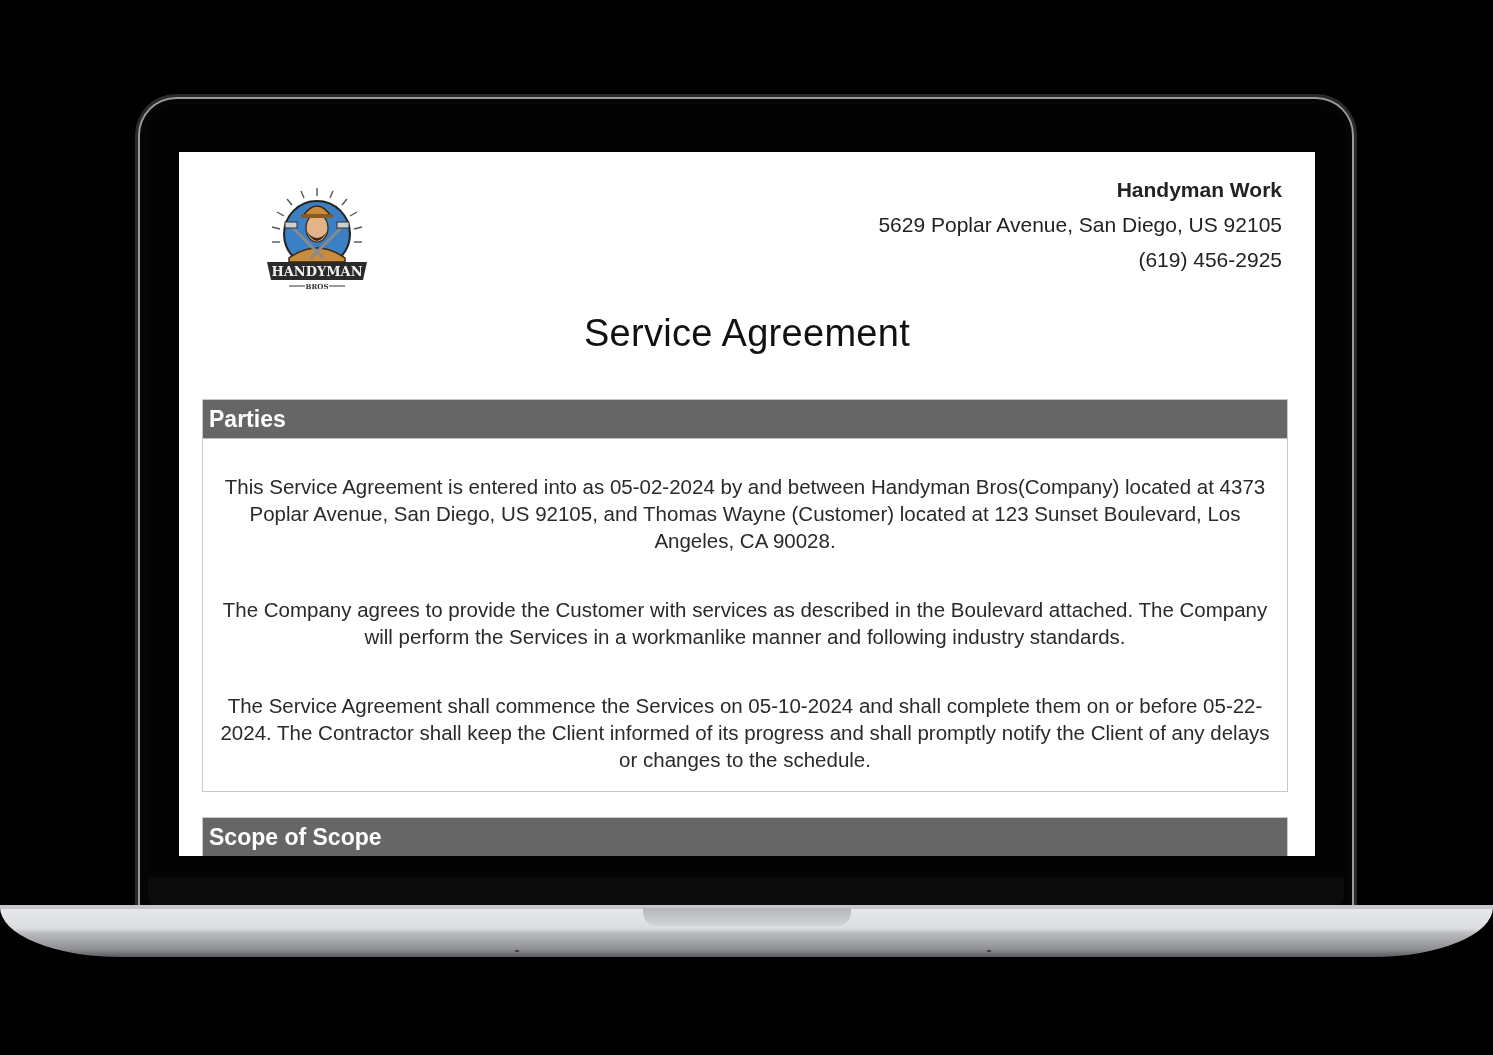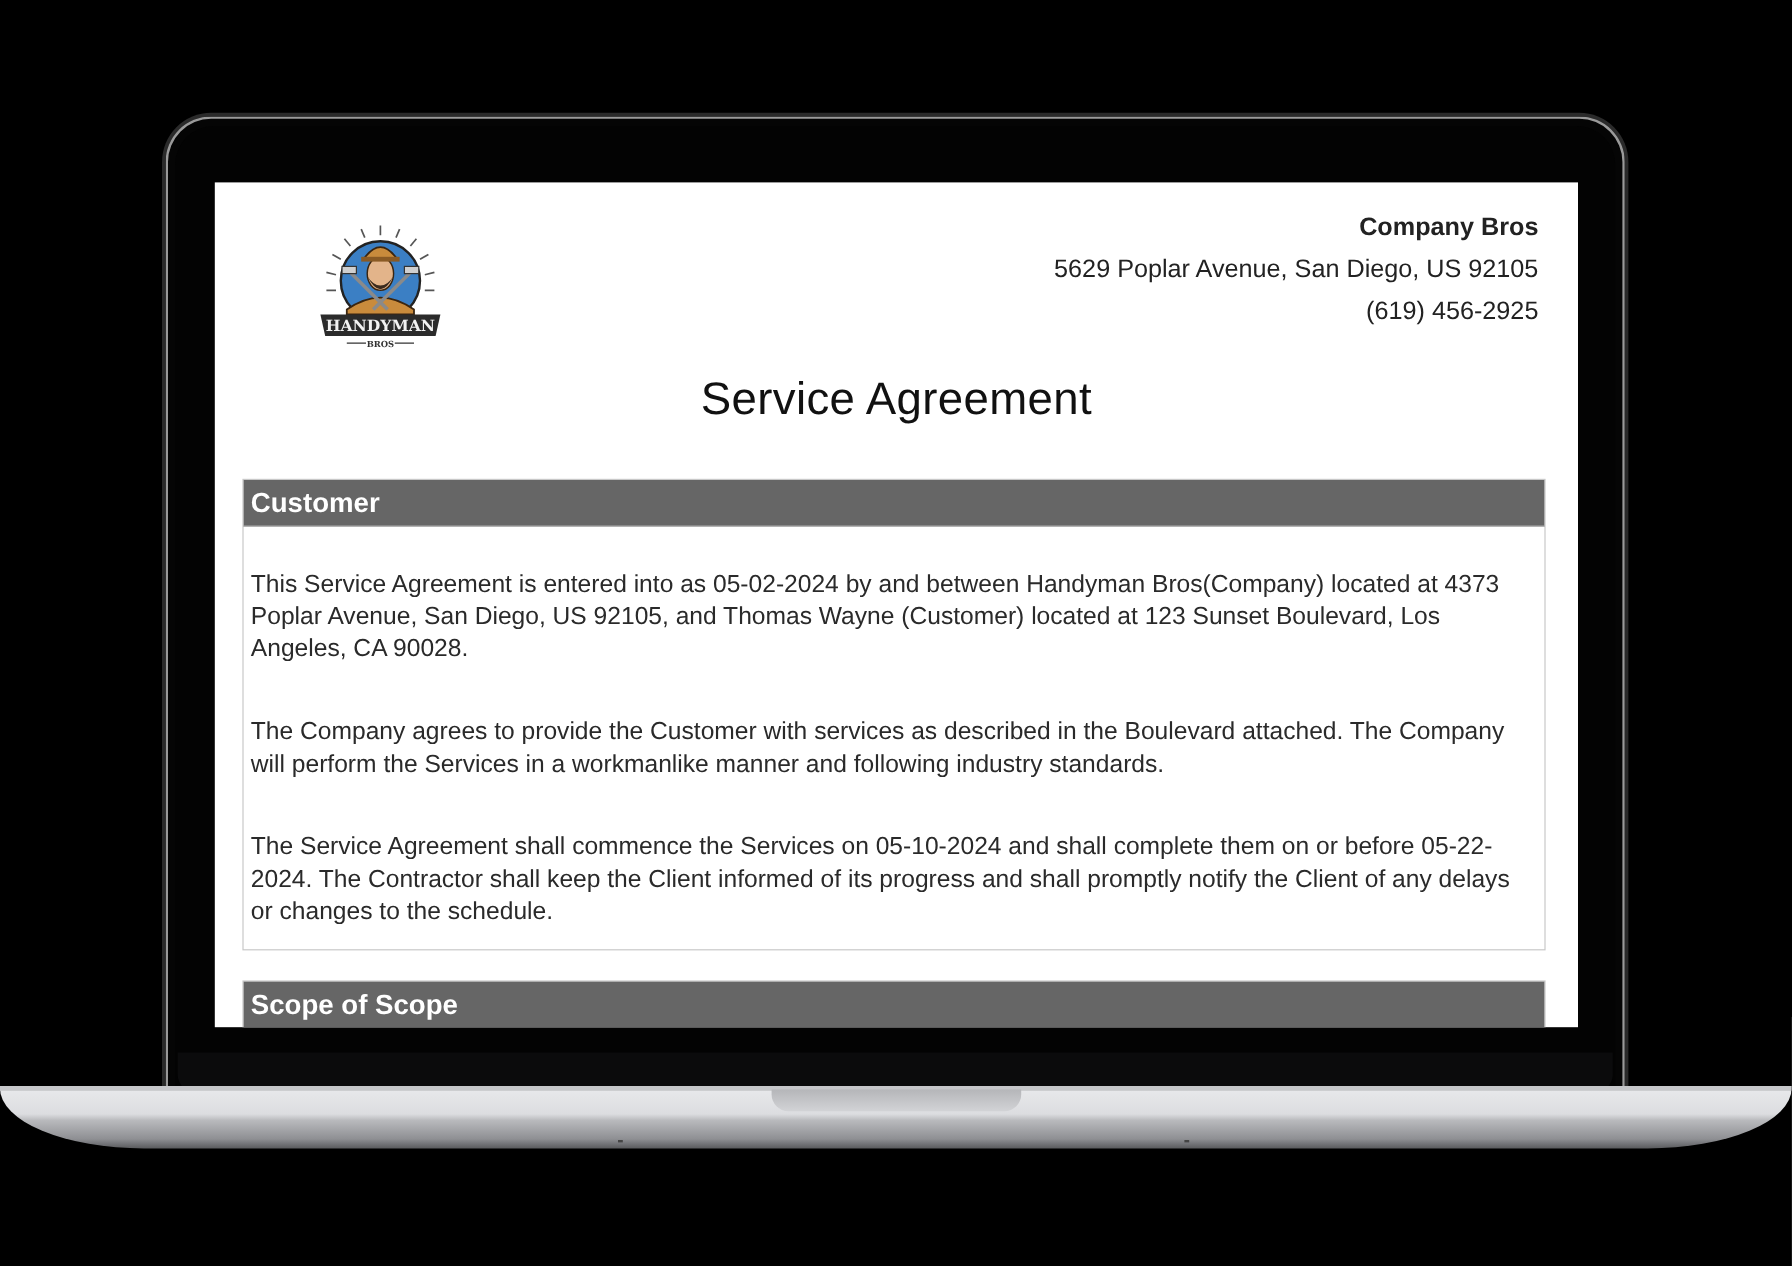--- a/index.html
+++ b/index.html
@@ -143,20 +143,21 @@
       height: 38px;
       line-height: 38px;
       padding-left: 6px;
       border-bottom: 1px solid #bdbdbd;
     }
     .section-body {
       padding: 34px 6px 6px 6px;
       color: #2a2a2a;
       font-size: 20.5px;
       line-height: 27px;
+      text-align: center;
     }
     .section-body p {
       margin: 0 0 42px 0;
     }
     .section-body p:last-child { margin-bottom: 12px; }
   </style>
 </head>
 <body>
 
 <div class="stage">
@@ -204,29 +205,29 @@
 
         <path d="M4 80 L104 80 L100 98 L8 98 Z" fill="#2b2b2b"></path>
         <text x="54" y="94" text-anchor="middle" font-family="DejaVu Serif, serif" font-weight="bold" font-size="13" fill="#f2f2f2">HANDYMAN</text>
         <line x1="26" y1="104" x2="42" y2="104" stroke="#333" stroke-width="1"></line>
         <line x1="66" y1="104" x2="82" y2="104" stroke="#333" stroke-width="1"></line>
         <text x="54" y="107" text-anchor="middle" font-family="DejaVu Serif, serif" font-weight="bold" font-size="7" fill="#333">BROS</text>
       </svg>
     </div>
 
     <div class="company-block">
-      <div class="company-name">Company Bros</div>
+      <div class="company-name">Handyman Work</div>
       <div>5629 Poplar Avenue, San Diego, US 92105</div>
       <div>(619) 456-2925</div>
     </div>
 
     <div class="doc-title">Service Agreement</div>
 
     <div class="section" style="top:247px;">
-      <div class="section-header">Customer</div>
+      <div class="section-header">Parties</div>
       <div class="section-body">
         <p>This Service Agreement is entered into as 05-02-2024 by and between Handyman Bros(Company) located at 4373 Poplar Avenue, San Diego, US 92105, and Thomas Wayne (Customer) located at 123 Sunset Boulevard, Los Angeles, CA 90028.</p>
         <p>The Company agrees to provide the Customer with services as described in the Boulevard attached. The Company will perform the Services in a workmanlike manner and following industry standards.</p>
         <p>The Service Agreement shall commence the Services on 05-10-2024 and shall complete them on or before 05-22-2024. The Contractor shall keep the Client informed of its progress and shall promptly notify the Client of any delays or changes to the schedule.</p>
       </div>
     </div>
 
     <div class="section" style="top:665px;">
       <div class="section-header">Scope of Scope</div>
     </div>

